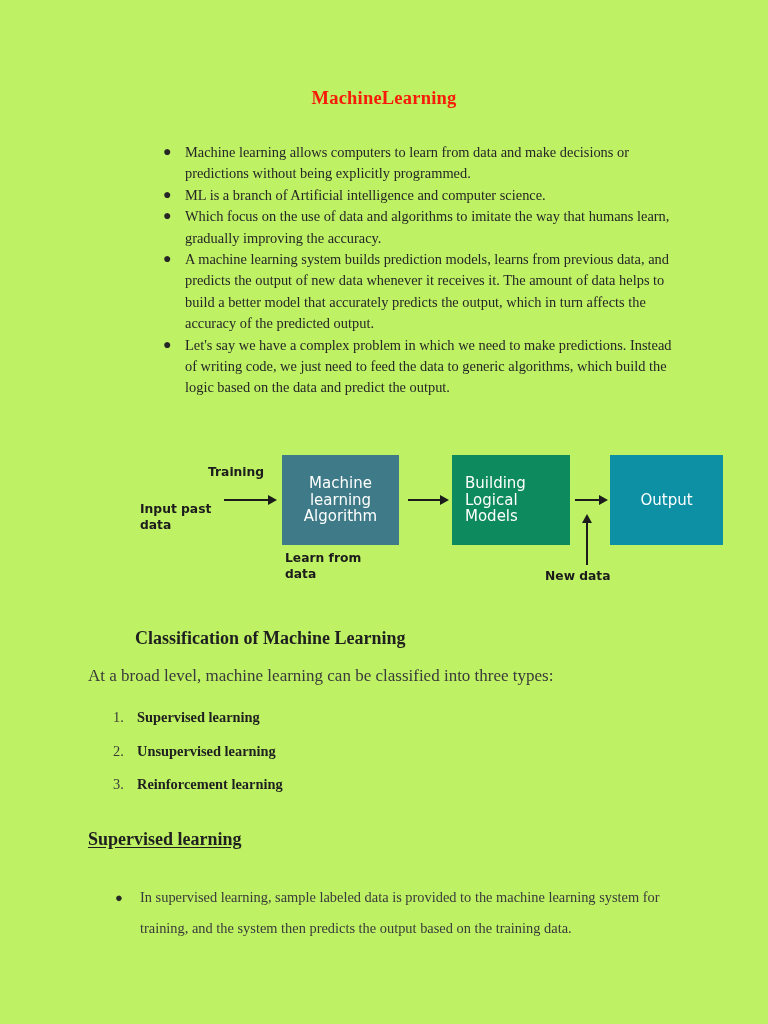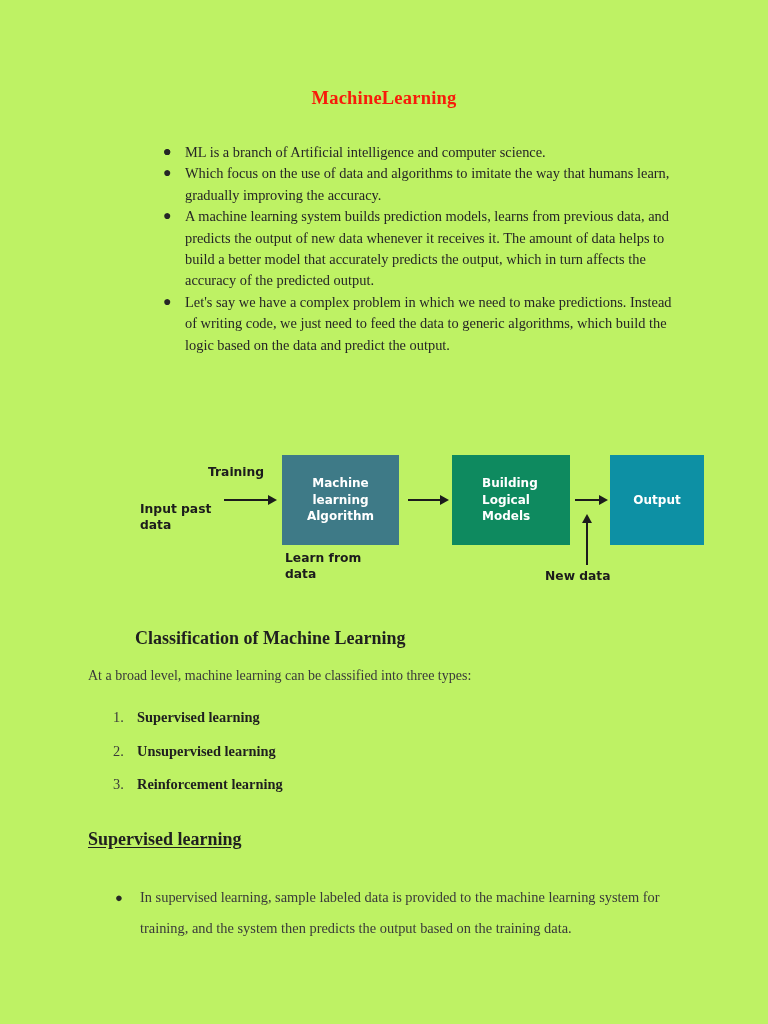--- a/index.html
+++ b/index.html
@@ -66,46 +66,46 @@
     position: absolute;
     left: 0;
     top: 432px;
     width: 768px;
     height: 175px;
     font-family: "DejaVu Sans", "Liberation Sans", sans-serif;
   }
   .dbox {
     position: absolute;
     color: #ffffff;
-    font-weight: bold;
-    font-size: 12px;
+    font-weight: normal;
+    font-size: 15px;
     line-height: 16.5px;
     display: flex;
     align-items: center;
     box-sizing: border-box;
   }
   #box-algorithm {
     left: 282px; top: 23px;
     width: 117px; height: 90px;
     background: #3e7a87;
     justify-content: center;
     text-align: center;
     padding: 0 5px;
   }
   #box-models {
     left: 452px; top: 23px;
     width: 118px; height: 90px;
     background: #0e8a5f;
     justify-content: flex-start;
     text-align: left;
-    padding-left: 30px;
+    padding-left: 13px;
   }
   #box-output {
     left: 610px; top: 23px;
-    width: 94px; height: 90px;
+    width: 113px; height: 90px;
     background: #0d90a4;
     justify-content: center;
     text-align: left;
   }
 
   .dlabel {
     position: absolute;
     font-family: "DejaVu Sans", "Liberation Sans", sans-serif;
     font-weight: bold;
     font-size: 12.3px;
@@ -153,21 +153,21 @@
   .section-heading {
     position: absolute;
     font-size: 18px;
     font-weight: bold;
     color: #1f1f1f;
   }
   #heading-classification { left: 135px; top: 628px; }
 
   .body-para {
     position: absolute;
-    font-size: 14px;
+    font-size: 17px;
     line-height: 21px;
     color: #3a3a3a;
   }
   #para-broad-level { left: 88px; top: 665px; width: 600px; }
 
   
   .type-list {
     position: absolute;
     left: 113px;
     top: 708px;
@@ -228,21 +228,21 @@
   }
 </style>
 </head>
 <body>
 
 <div class="page">
 
   <div class="doc-title">MachineLearning</div>
 
   <ul class="intro-list">
-    <li><span class="bul">●</span></li>
+    <li><span class="bul">●</span><span>Machine learning allows computers to learn from data and make decisions or predictions without being explicitly programmed.</span></li>
     <li><span class="bul">●</span><span>ML is a branch of Artificial intelligence and computer science.</span></li>
     <li><span class="bul">●</span><span>Which focus on the use of data and algorithms to imitate the way that humans learn, gradually improving the accuracy.</span></li>
     <li><span class="bul">●</span><span>A machine learning system builds prediction models, learns from previous data, and predicts the output of new data whenever it receives it. The amount of data helps to build a better model that accurately predicts the output, which in turn affects the accuracy of the predicted output.</span></li>
     <li><span class="bul">●</span><span>Let's say we have a complex problem in which we need to make predictions. Instead of writing code, we just need to feed the data to generic algorithms, which build the logic based on the data and predict the output.</span></li>
   </ul>
 
   <div class="diagram">
 
     <div class="dlabel" id="label-input-past-data">Input past
 data</div>

